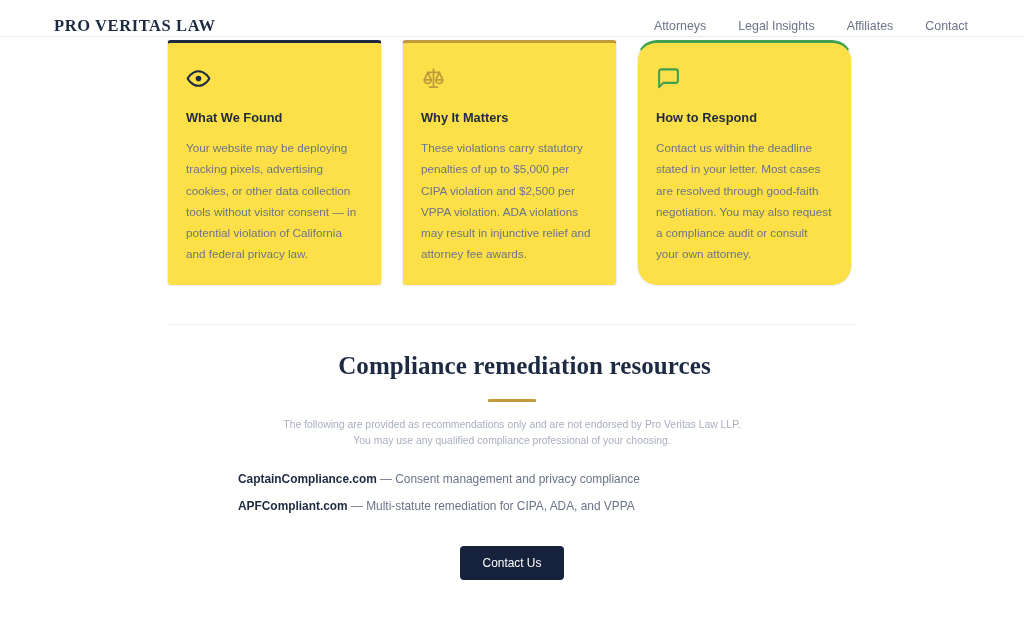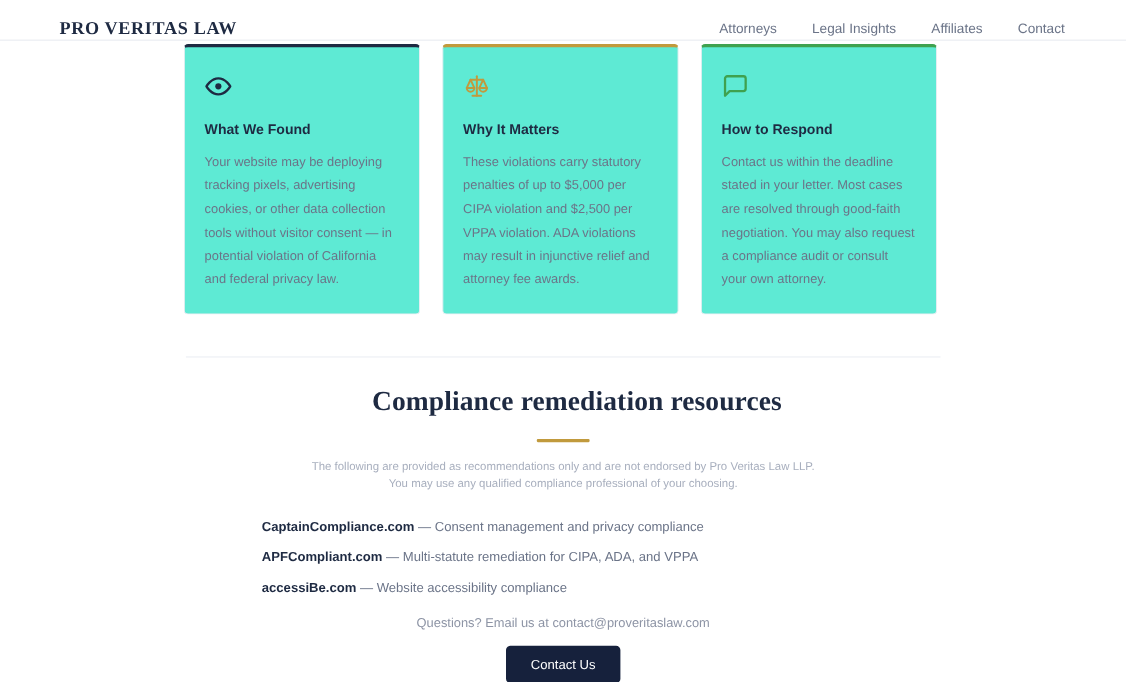--- a/index.html
+++ b/index.html
@@ -57,31 +57,31 @@
     padding: 3px 0 0 0;
     margin: 0 auto;
     width: 686px;
     position: relative;
     left: -2px;
   }
 
   .info-card {
     width: 215px;
     min-height: 222px;
-    background: #5eead4;
+    background: #fde047;
     border: 1px solid #eceef3;
     border-top-width: 3px;
     border-top-style: solid;
     border-radius: 4px;
     padding: 22px 18px 20px 18px;
   }
 
   .info-card.navy  { border-top-color: #1e2a42; }
   .info-card.gold  { border-top-color: #c19a3d; }
-  .info-card.green { border-top-color: #3fa14f; }
+  .info-card.green { border-top-color: #3fa14f; border-radius: 20px; }
 
   .card-icon {
     height: 26px;
     margin-bottom: 19px;
     display: flex;
     align-items: center;
   }
 
   .card-title {
     font-size: 12.8px;
@@ -248,23 +248,18 @@
 
   <ul class="resource-list">
     <li class="resource-item">
       <span class="resource-name">CaptainCompliance.com</span>
       <span class="resource-desc">— Consent management and privacy compliance</span>
     </li>
     <li class="resource-item">
       <span class="resource-name">APFCompliant.com</span>
       <span class="resource-desc">— Multi-statute remediation for CIPA, ADA, and VPPA</span>
     </li>
-    <li class="resource-item">
-      <span class="resource-name">accessiBe.com</span>
-      <span class="resource-desc">— Website accessibility compliance</span>
-    </li>
   </ul>
 
   <div class="contact-block">
-    <div class="contact-line">Questions? Email us at contact@proveritaslaw.com</div>
     <button class="contact-button">Contact Us</button>
   </div>
 </section>
 
 </body></html>

